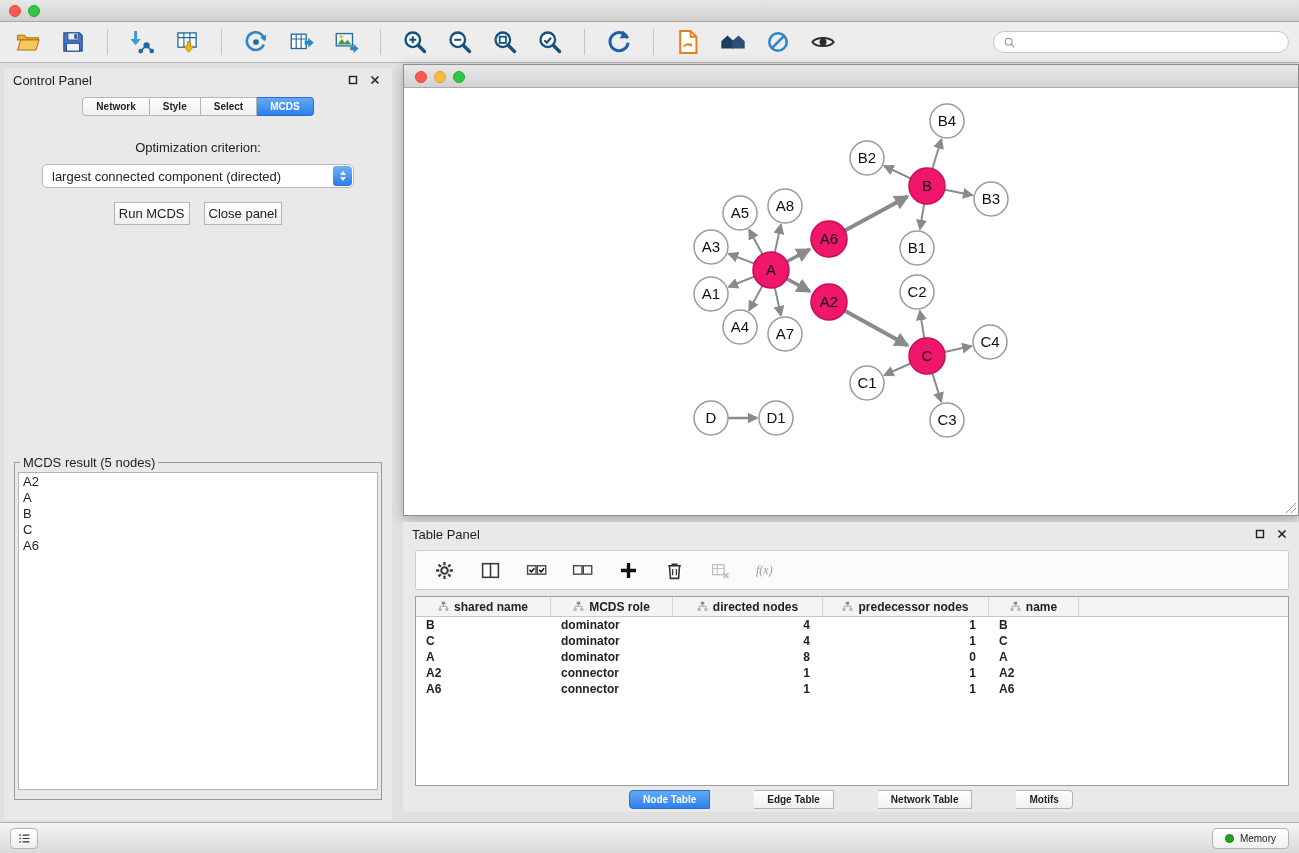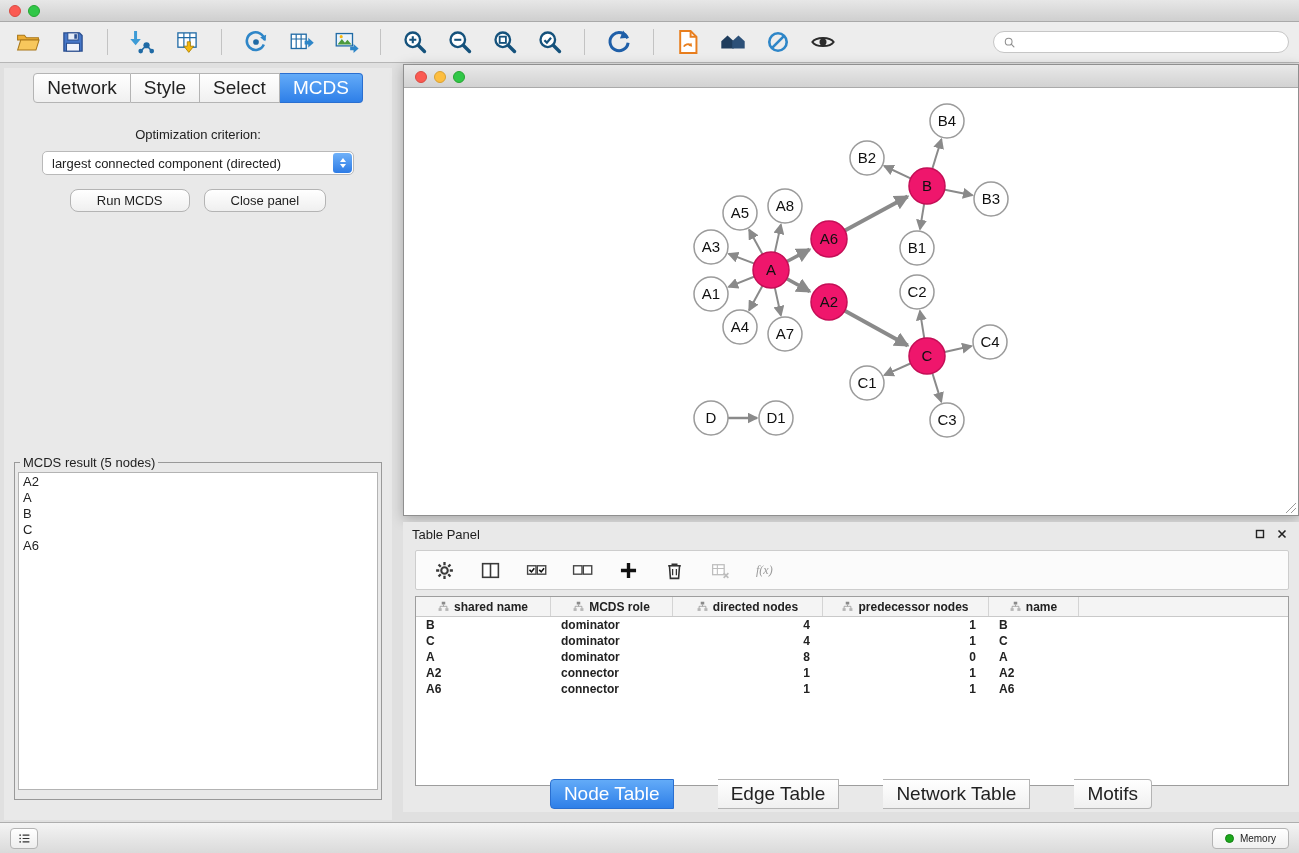--- a/index.html
+++ b/index.html
@@ -33,38 +33,38 @@
   .search input{border:none;outline:none;flex:1;font-size:12px;background:transparent;}
 
   
   .control-panel{position:absolute;left:4px;top:68px;width:388px;height:752px;background:#e9e9e9;}
   .panel-head{height:24px;display:flex;align-items:center;padding:0 9px;font-size:13px;color:#1d1d1d;}
   .panel-head .spacer{flex:1;}
   .win-ic{width:16px;height:15px;display:flex;align-items:center;justify-content:center;
     margin-left:6px;background:none;border:none;padding:0;cursor:pointer;}
   .win-ic .ic{width:10px;height:10px;}
   .cp-tabs{display:flex;justify-content:center;margin-top:5px;}
-  .seg{font-size:19px;padding:3px 13px;background:linear-gradient(#ffffff,#f0f0f0);
-    border:1px solid #b4b4b4;border-left:none;color:#222;cursor:pointer;}
+  .seg{font-size:10px;padding:3px 13px;background:linear-gradient(#ffffff,#f0f0f0);
+    border:1px solid #b4b4b4;border-left:none;color:#222;cursor:pointer;font-weight:bold;}
   .seg:first-child{border-left:1px solid #b4b4b4;border-radius:4px 0 0 4px;}
   .seg:last-child{border-radius:0 4px 4px 0;}
   .seg.active{background:linear-gradient(#63abf8,#2e7fe8);border-color:#2a6fd0;color:#fff;}
   .opt-label{text-align:center;font-size:13px;margin-top:24px;}
   .dropdown{width:312px;height:24px;margin:9px auto 0;background:#fff;border:1px solid #b9b9b9;
     border-radius:5px;display:flex;align-items:center;padding-left:9px;box-sizing:border-box;
     position:relative;font-size:13px;cursor:pointer;}
   .dd-step{position:absolute;right:1px;top:1px;width:19px;height:20px;border-radius:3px 4px 4px 3px;
     background:linear-gradient(#6fb1f9,#2d7be5);display:flex;flex-direction:column;
     align-items:center;justify-content:center;gap:2px;}
   .dd-step i{width:0;height:0;border-left:3.5px solid transparent;border-right:3.5px solid transparent;display:block;}
   .dd-step .up{border-bottom:4px solid #fff;}
   .dd-step .dn{border-top:4px solid #fff;}
   .cp-buttons{display:flex;justify-content:center;gap:14px;margin-top:14px;}
-  .btn{font-size:13px;padding:3px 26px;background:linear-gradient(#ffffff,#efefef);
-    border:1px solid #b4b4b4;border-radius:8px;color:#222;cursor:pointer;}
+  .btn{font-size:13px;padding:3px 4px;background:linear-gradient(#ffffff,#efefef);
+    border:1px solid #b4b4b4;border-radius:0;color:#222;cursor:pointer;}
   .result-box{position:absolute;left:10px;top:387px;width:368px;height:345px;
     border:1px solid #999;margin:0;padding:2px 3px 3px;box-sizing:border-box;background:#e9e9e9;}
   .result-box legend{font-size:13px;padding:0 3px;margin-left:2px;}
   .result-list{background:#fff;border:1px solid #b3b3b3;height:318px;box-sizing:border-box;
     overflow:auto;padding:1px 4px;}
   .result-line{font-size:13px;line-height:16px;}
 
   
   .net-window{position:absolute;left:403px;top:64px;width:896px;height:452px;background:#fff;
     border:1px solid #8f8f8f;box-sizing:border-box;box-shadow:0 3px 12px rgba(0,0,0,.25);}
@@ -277,20 +277,38 @@
           <svg viewBox="0 0 20 20">
             <circle cx="8.7" cy="8.7" r="5.2" fill="none" stroke="#8E8E8E" stroke-width="1.6"></circle>
             <path d="M12.6 12.6l4.2 4.2" stroke="#8E8E8E" stroke-width="1.8" stroke-linecap="round"></path>
           </svg>
         </span>
       <input value="" style="">
     </div>
   </div>
 
   <div class="control-panel">
+    <div class="panel-head">
+      <span>Control Panel</span>
+      <span class="spacer"></span>
+      <button class="win-ic">
+          <span class="ic">
+            <svg viewBox="0 0 10 10">
+              <rect x="1.5" y="1.5" width="7" height="7" fill="none" stroke="#222" stroke-width="1.4"></rect>
+            </svg>
+          </span>
+        </button>
+      <button class="win-ic">
+          <span class="ic">
+            <svg viewBox="0 0 10 10">
+              <path d="M1.5 1.5 8.5 8.5M8.5 1.5 1.5 8.5" stroke="#222" stroke-width="1.6"></path>
+            </svg>
+          </span>
+        </button>
+    </div>
     <div class="cp-tabs">
         <button class="seg">Network</button>
         <button class="seg">Style</button>
         <button class="seg">Select</button>
         <button class="seg active">MCDS</button>
       </div>
     <div class="opt-label">Optimization criterion:</div>
     <div class="dropdown">
       <span class="dd-text">largest connected component (directed)</span>
       <span class="dd-step">

